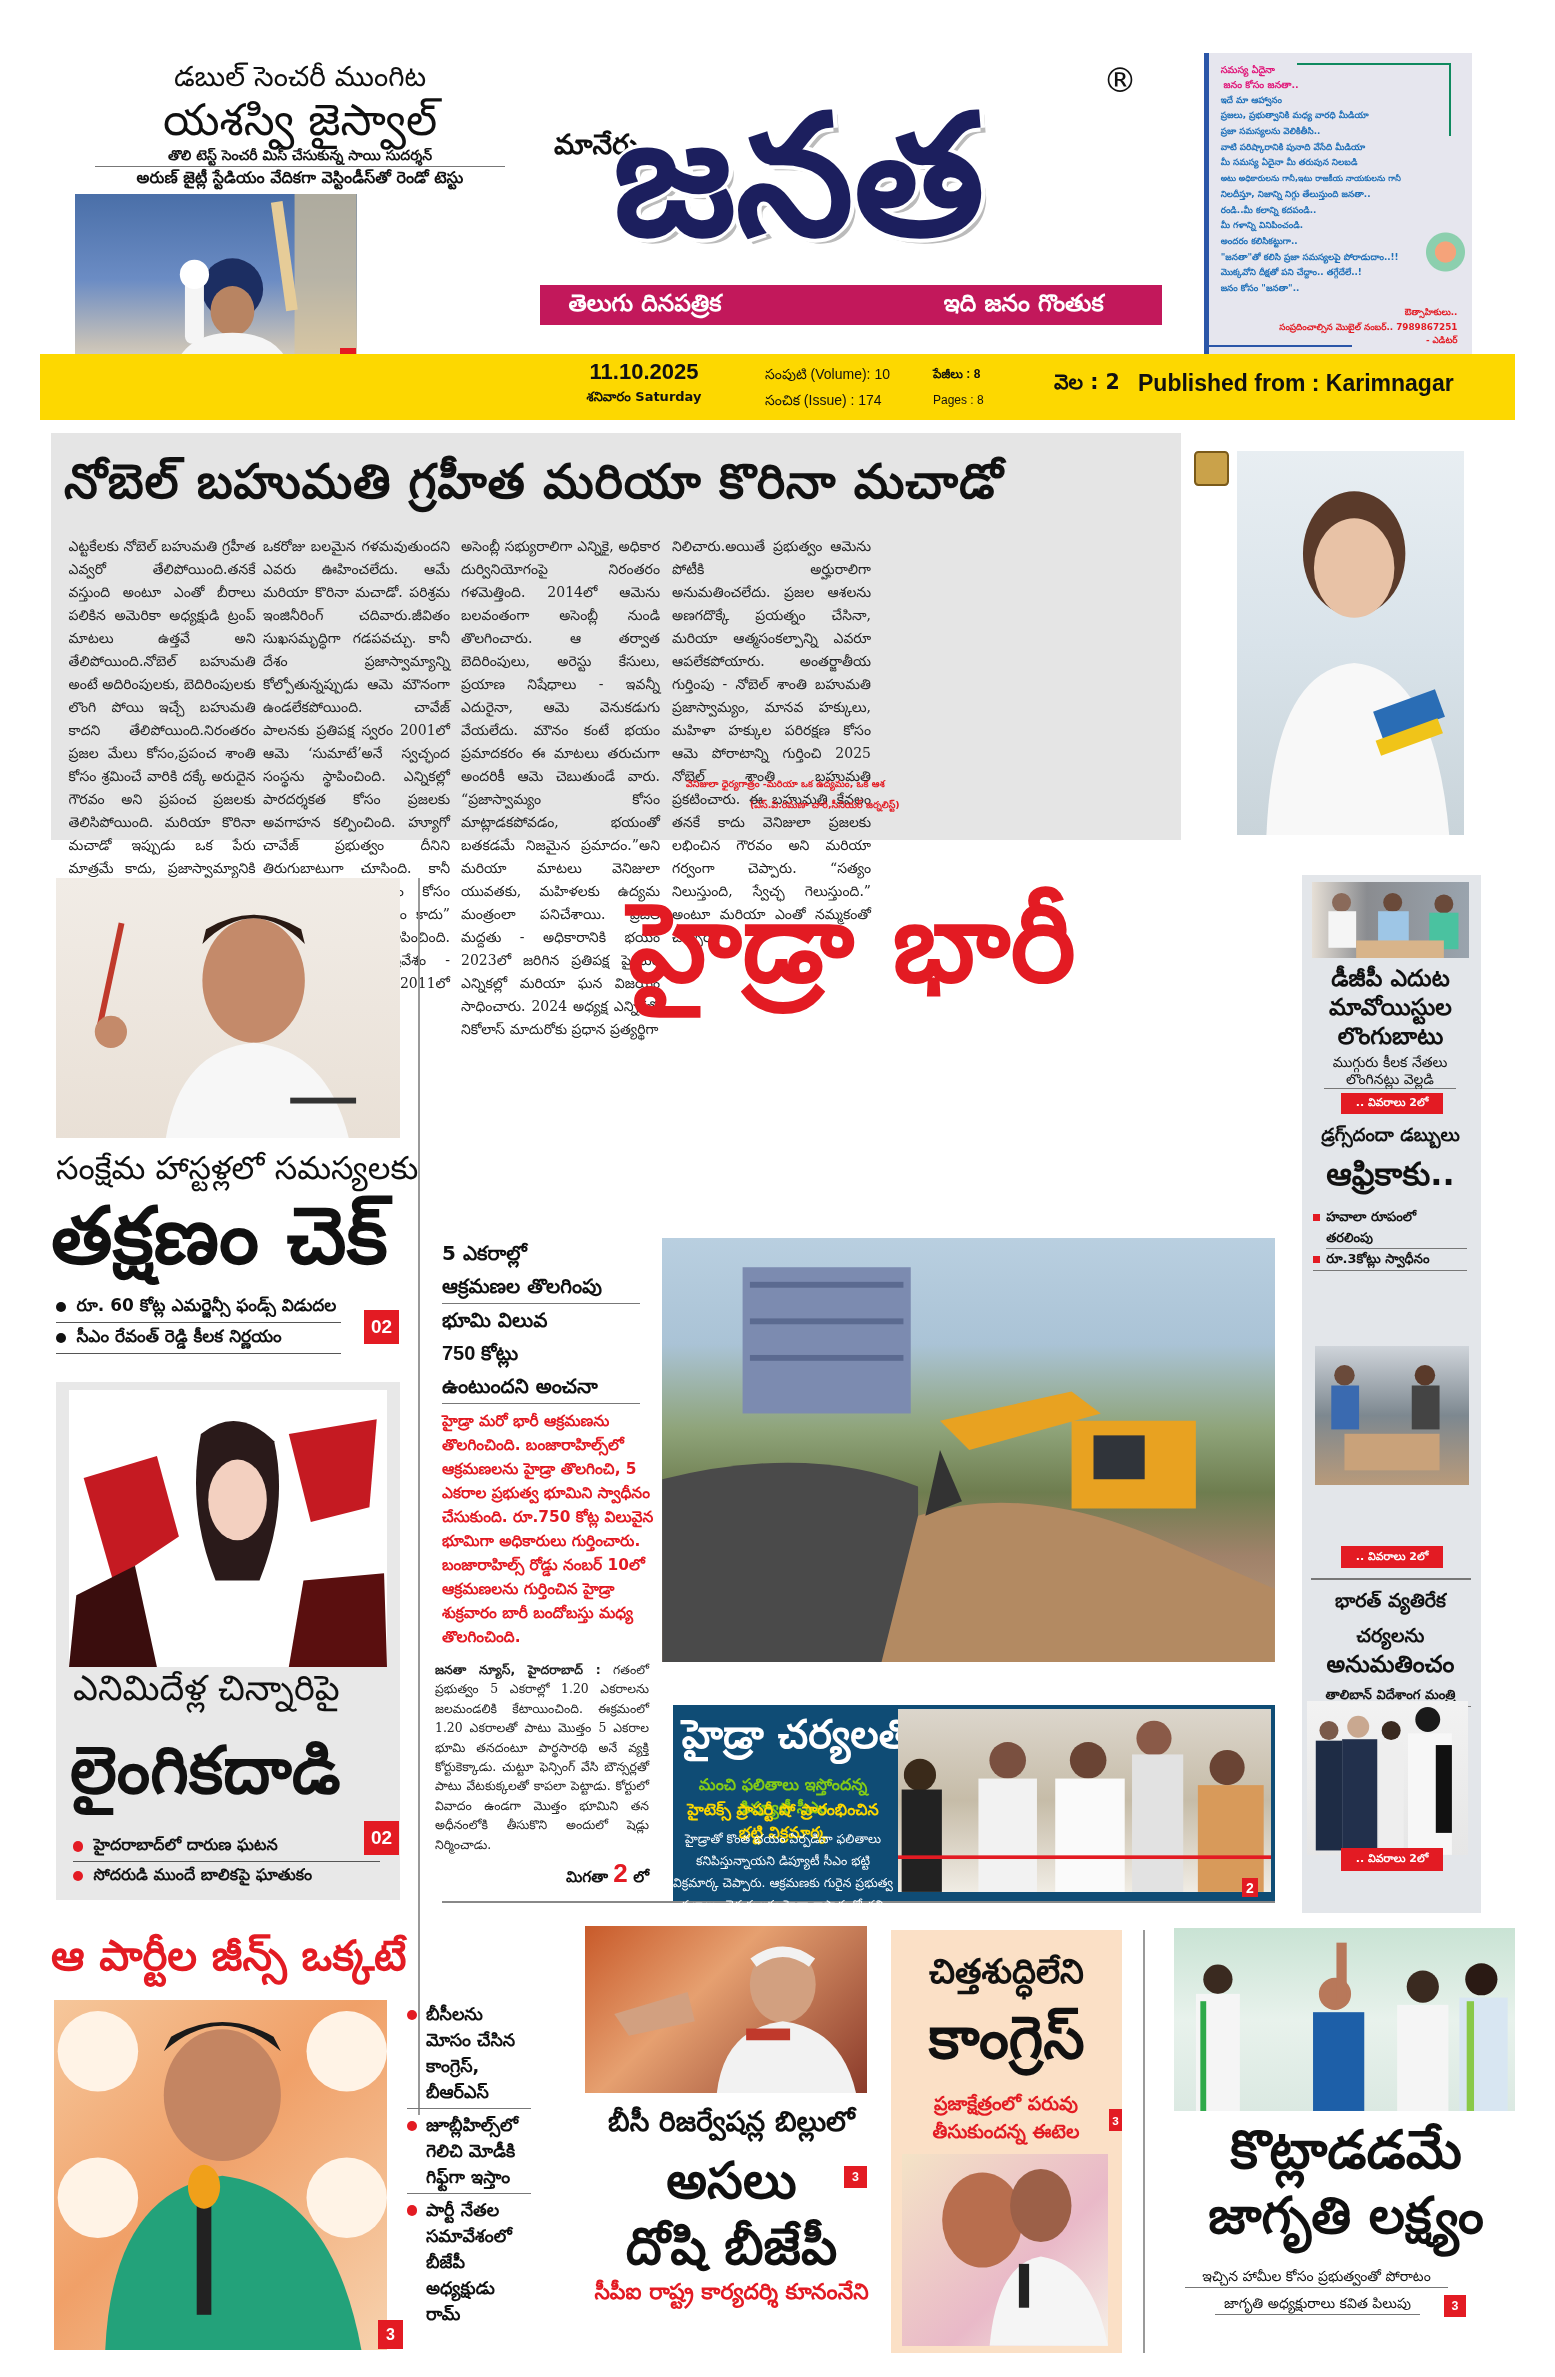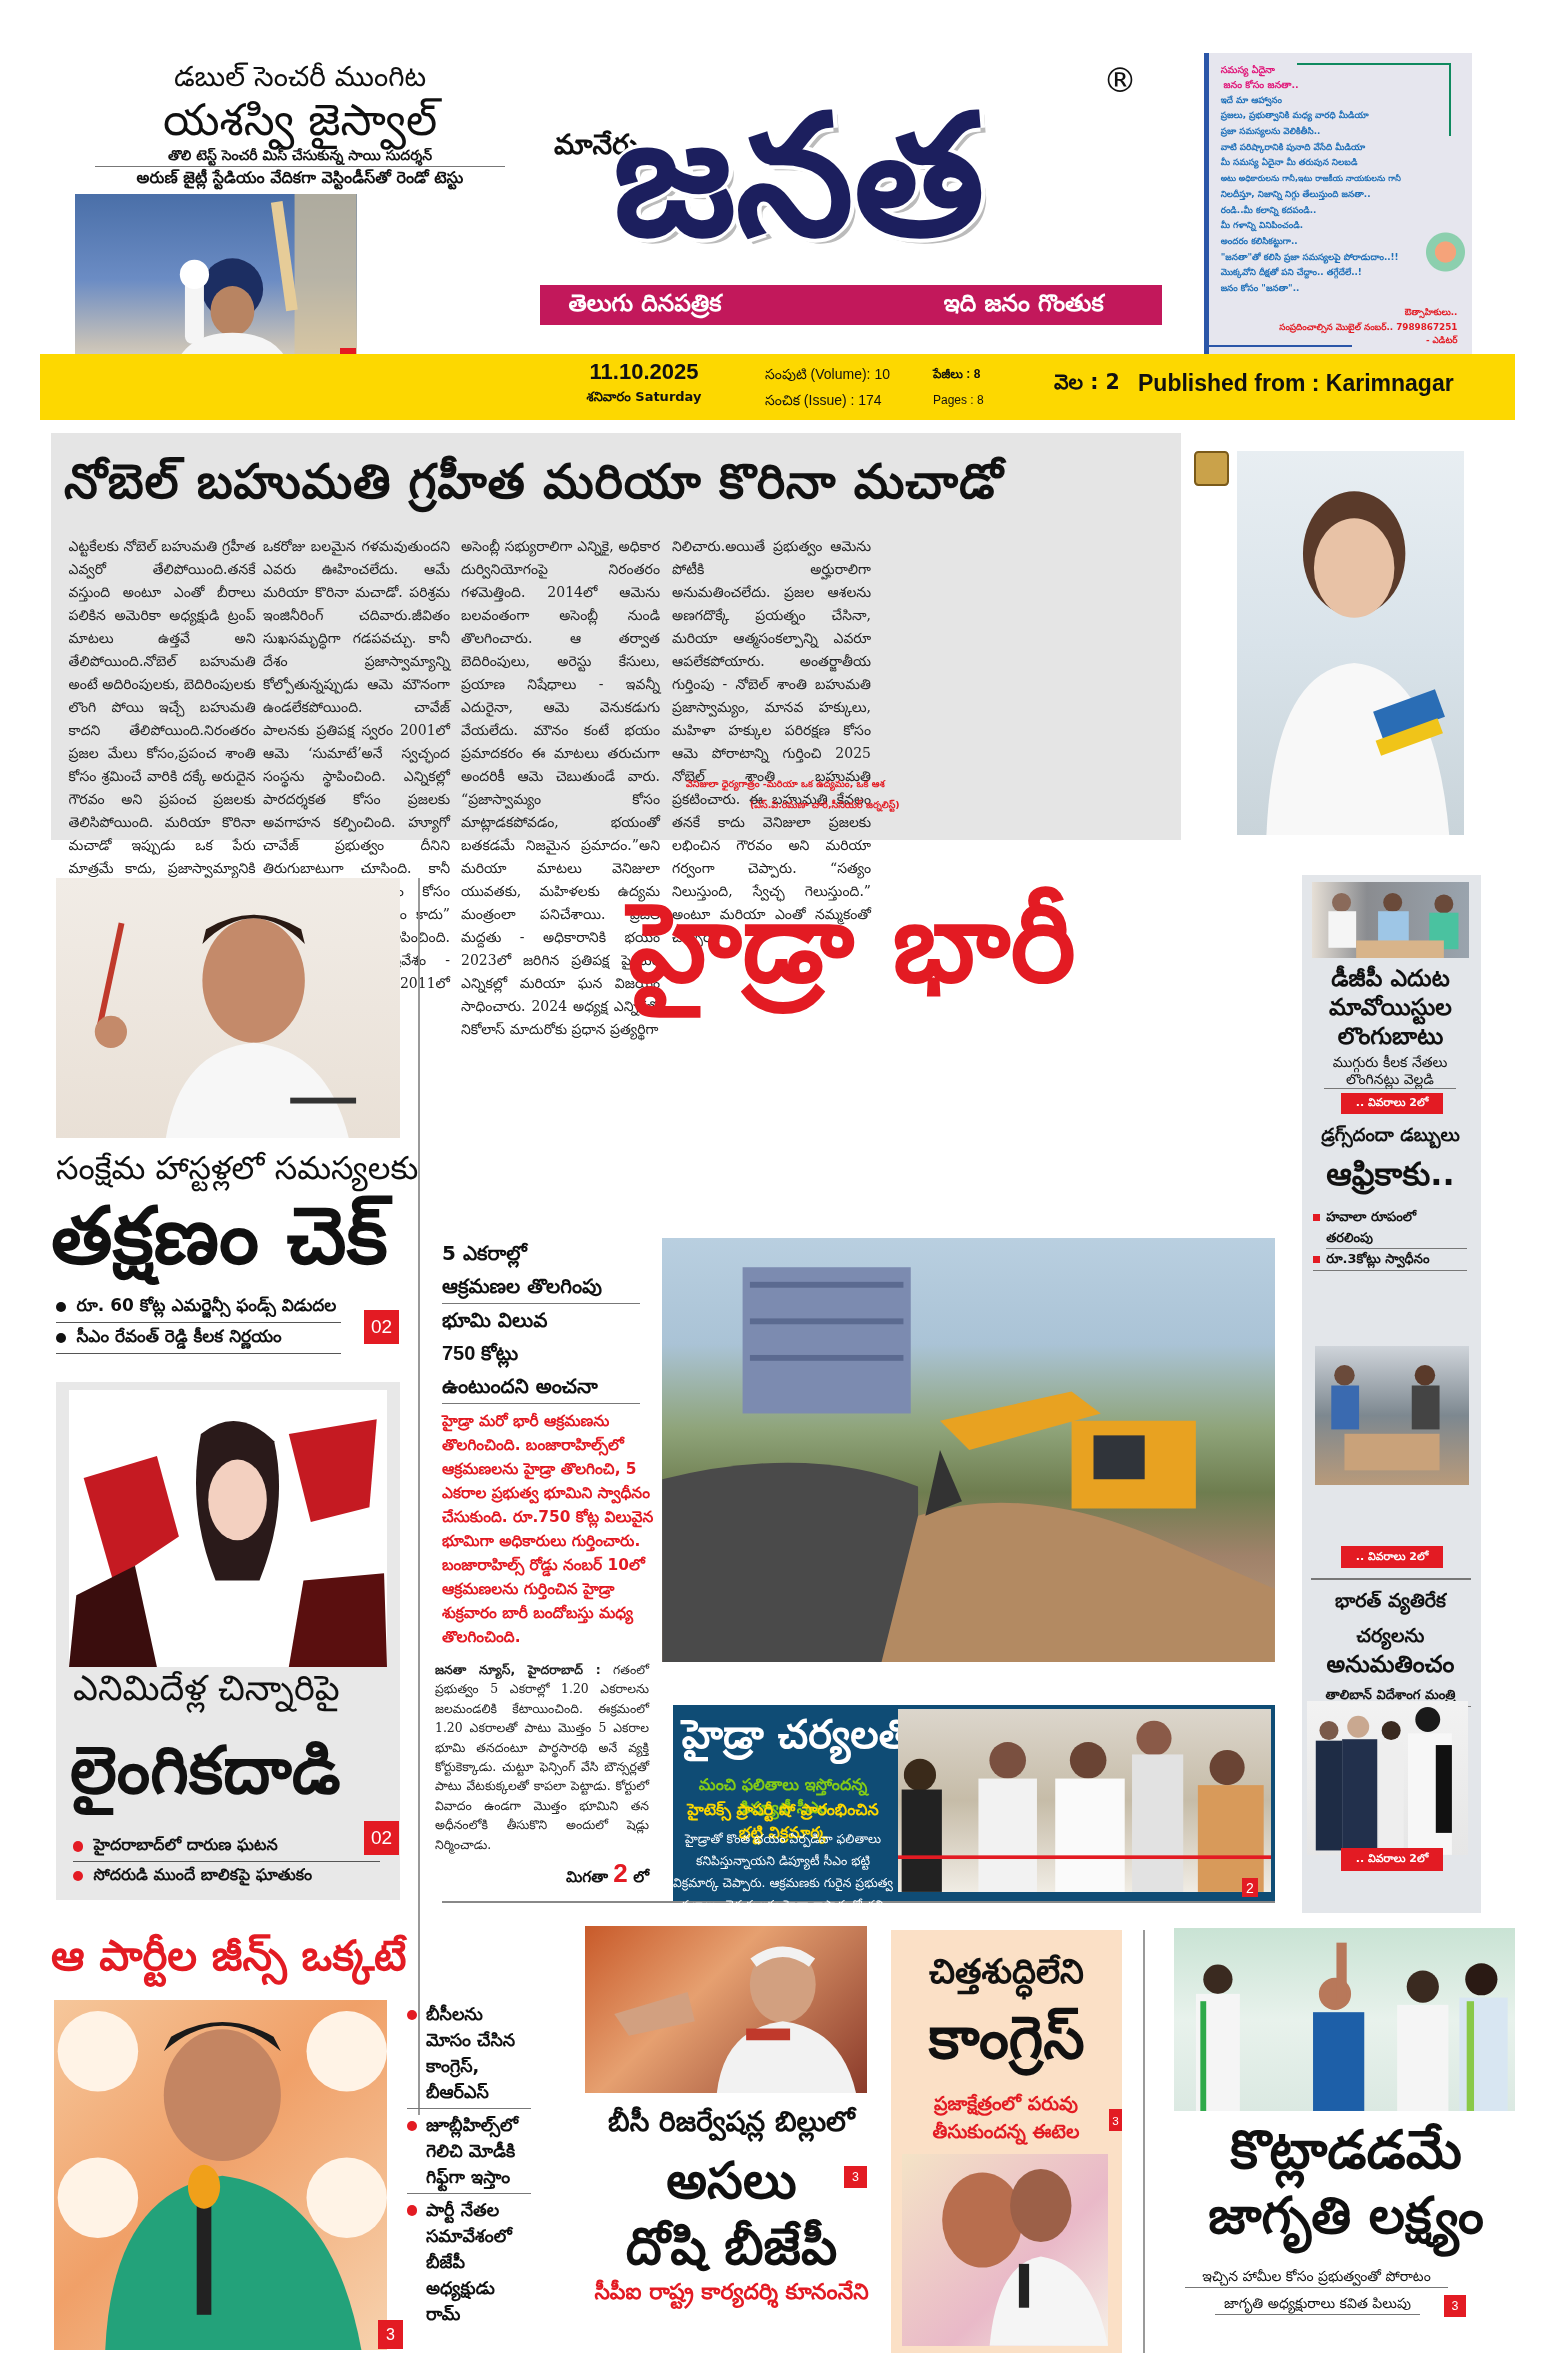--- a/index.html
+++ b/index.html
@@ -3,21 +3,21 @@
 <meta charset="utf-8">
 <style>
   * { box-sizing: border-box; margin: 0; padding: 0; }
   html, body { width: 1556px; height: 2377px; background: #ffffff; overflow: hidden; }
   body { position: relative; font-family: "DejaVu Sans", sans-serif; color: #111; }
   .abs { position: absolute; }
   .serif { font-family: "DejaVu Serif", serif; }
   .bold { font-weight: bold; }
   .red { color: #e31b23; }
   .photo { position: absolute; overflow: hidden; }
-  .pagebadge { position: absolute; background: #e31b23; color: #fff; font-weight: normal; font-family: "Liberation Sans", sans-serif; display: flex; align-items: center; justify-content: center; }
+  .pagebadge { position: absolute; background: #e31b23; color: #fff; font-weight: bold; font-family: "Liberation Sans", sans-serif; display: flex; align-items: center; justify-content: center; }
   .rule { position: absolute; height: 1.5px; background: #777; }
   .vrule { position: absolute; width: 2.2px; background: #999; }
   .center { text-align: center; }
   .bullet-line { display: flex; align-items: center; gap: 10.2px; }
   .dot { width: 10.2px; height: 10.2px; border-radius: 50%; background: #111; flex: none; }
   .dot.red { background: #e31b23; }
   .sq { width: 10.2px; height: 10.2px; background: #e31b23; flex: none; }
   .para { font-family: "DejaVu Serif", serif; font-size: 14px; line-height: 23px; text-align: justify; color: #222; }
   .tag-red { position: absolute; background: #e31b23; color: #fff; font-weight: bold; font-size: 14.6px; display: flex; align-items: center; justify-content: center; }
 </style>

